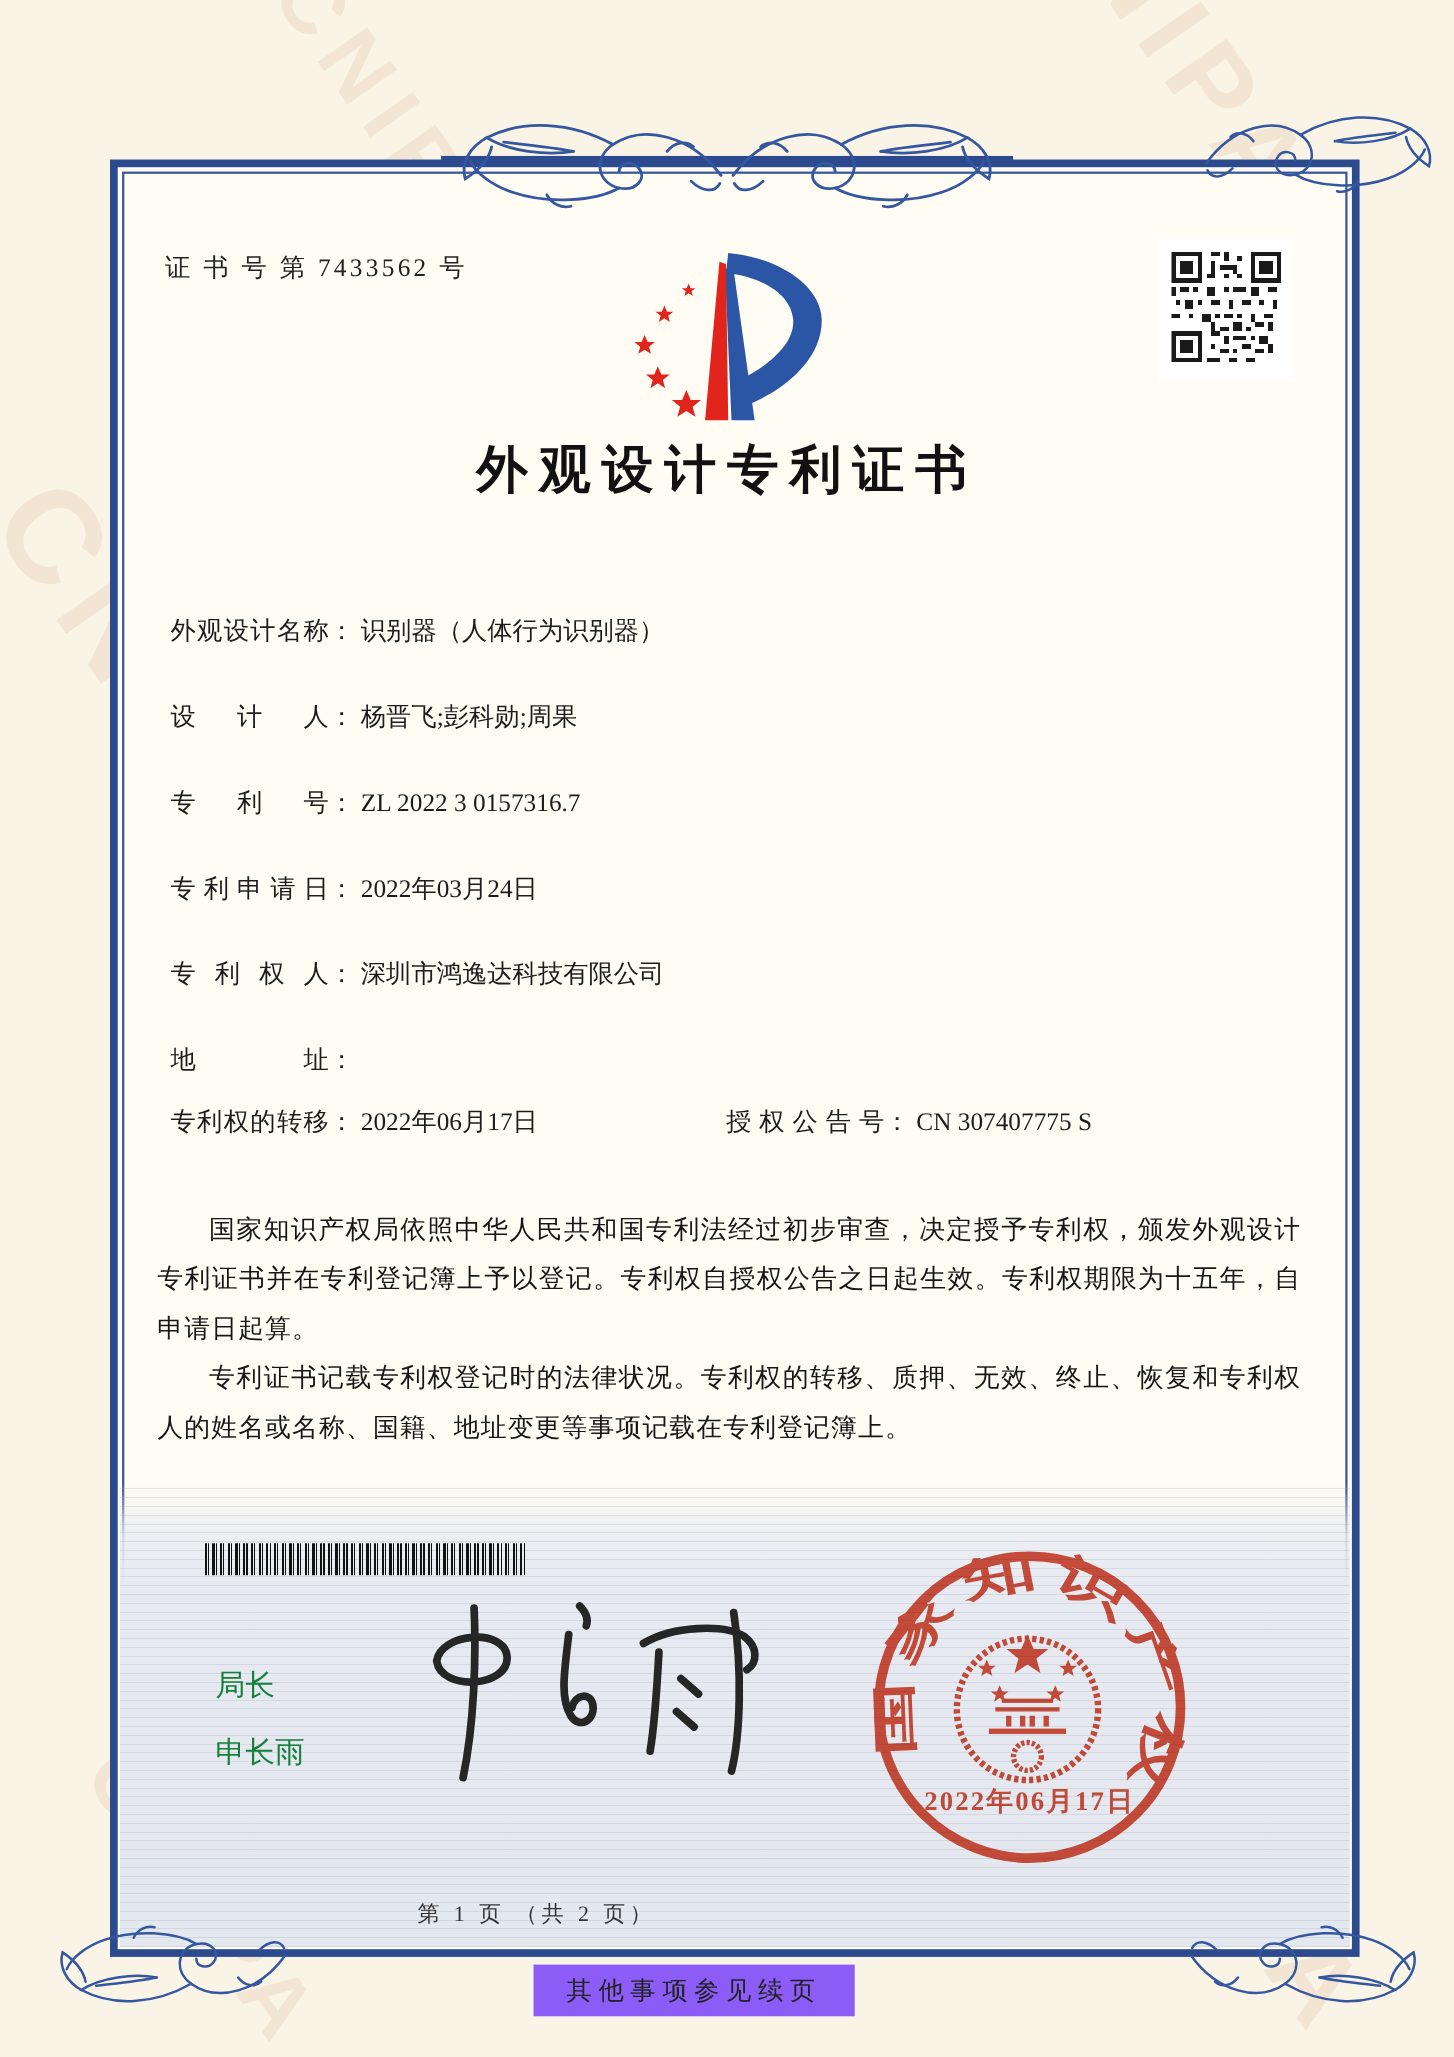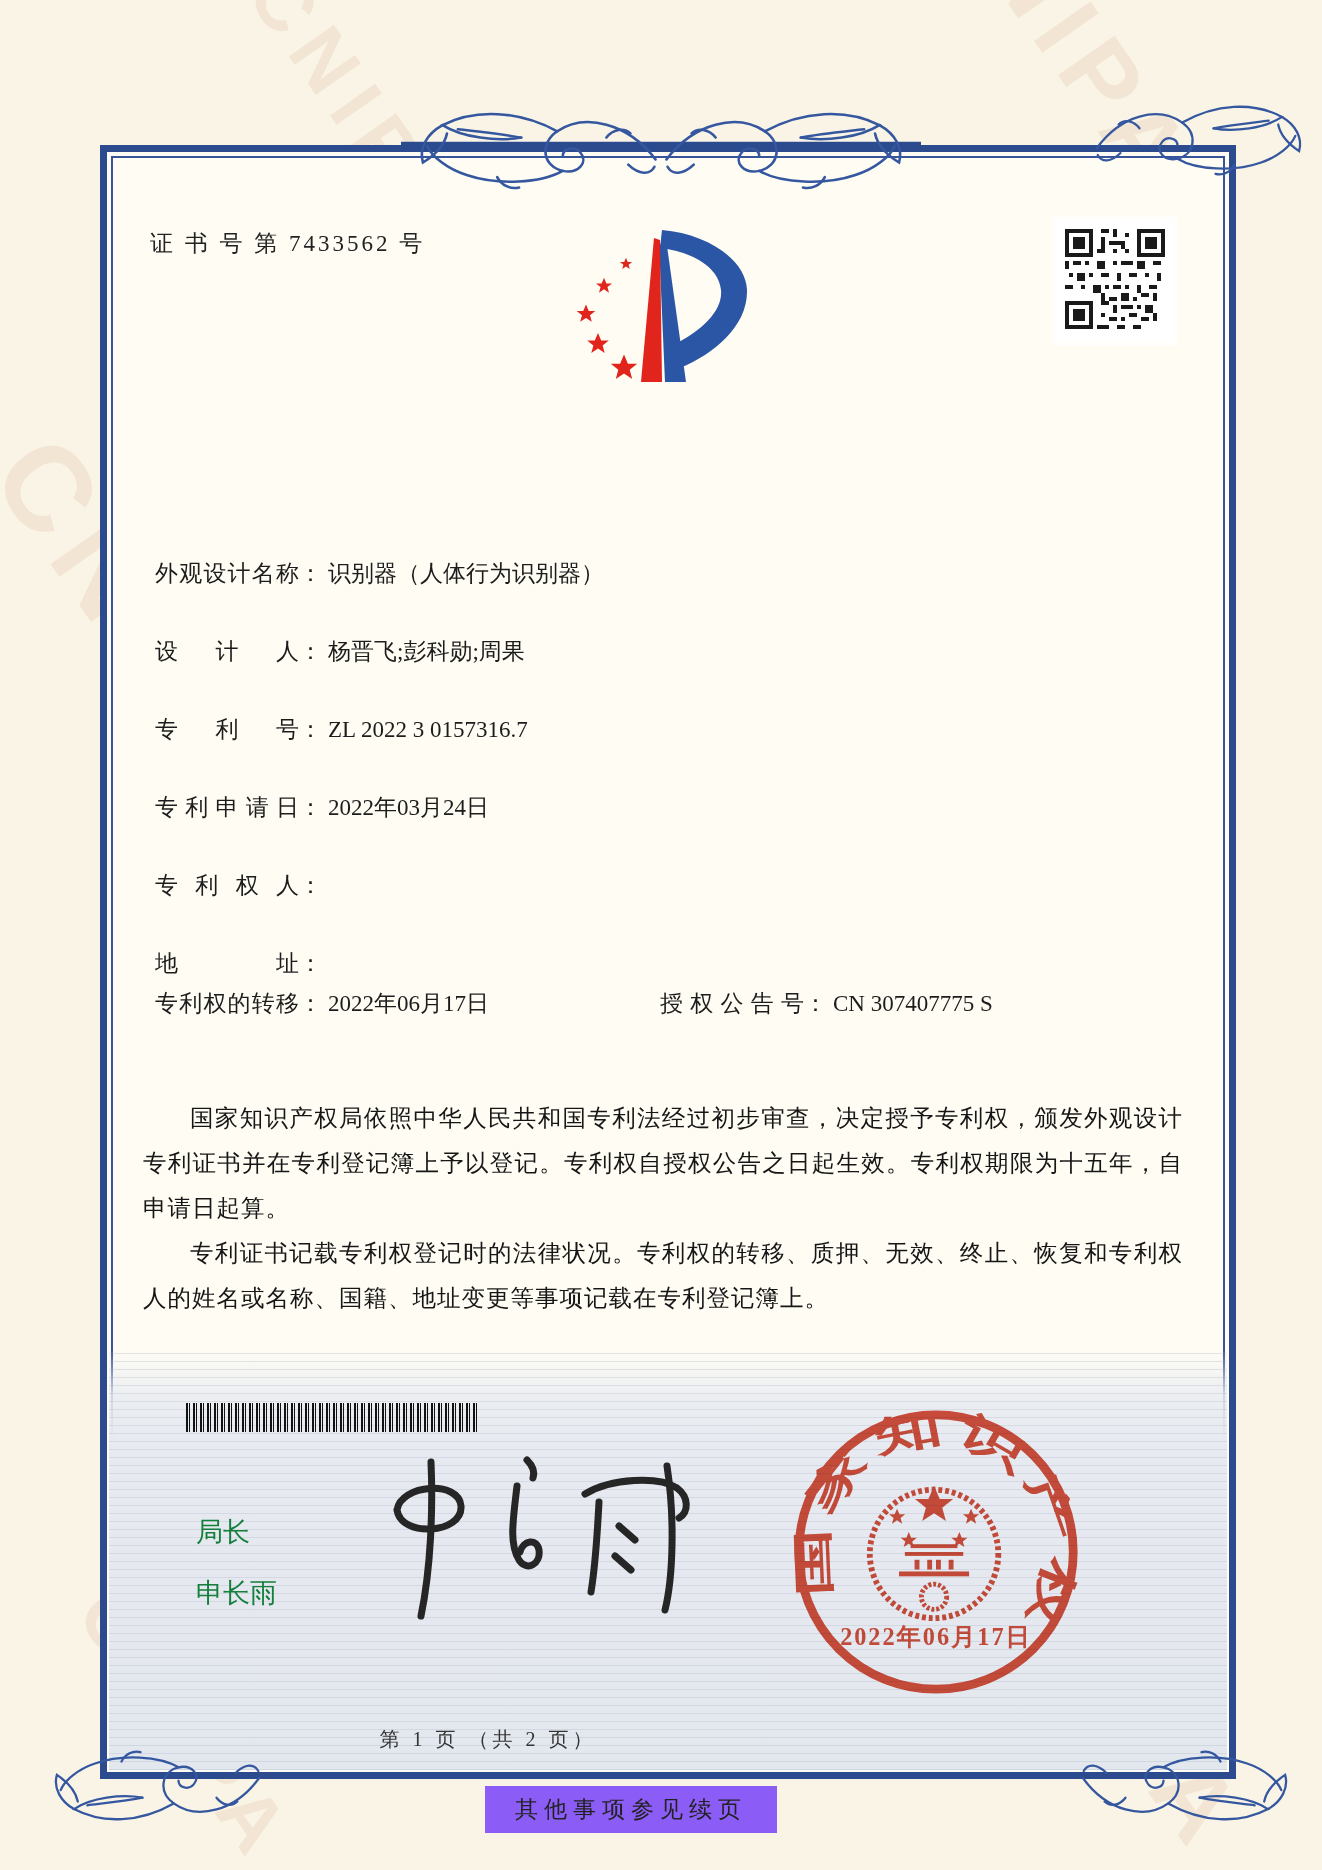--- a/index.html
+++ b/index.html
@@ -44,21 +44,21 @@
     position:absolute; left:1056px; top:220px; z-index:3;
     background:#fff; padding:9px; box-shadow:0 0 0 4px rgba(255,255,255,0.6);
   }
   .title{
     position:absolute; left:0; top:396px; width:1322px; z-index:3;
     text-align:center; font-size:47px; font-weight:bold; letter-spacing:10px; color:#111;
   }
   
   .fields{position:absolute; left:155px; top:558px; width:925px; z-index:3; font-size:23px;}
   .frow{display:flex; line-height:32px; margin-bottom:46px;}
-  .frow.addr{margin-bottom:8px;}
+  .frow.addr{margin-bottom:24px;}
   .flabel{display:inline-block; width:144px; text-align:justify; text-align-last:justify; flex:0 0 144px;}
   .fcolon{flex:0 0 auto;}
   .fvalue{flex:1 1 auto; padding-left:6px;}
   .grant-group1{display:flex; width:505px; flex:0 0 505px;}
   .grant-group2{display:flex; flex:1;}
   
   .bodytext{
     position:absolute; left:143px; top:1096px; width:1040px; z-index:3;
     font-size:23.5px; line-height:45px; text-align:justify; letter-spacing:1px; color:#161616;
   }
@@ -213,20 +213,21 @@
         <rect x="14" y="22" width="1" height="1"></rect>
       <rect x="16" y="21" width="2" height="1"></rect>
         <rect x="19" y="22" width="2" height="1"></rect>
         <rect x="22" y="21" width="1" height="2"></rect>
       <rect x="8" y="24" width="3" height="1"></rect>
         <rect x="13" y="24" width="2" height="1"></rect>
         <rect x="17" y="24" width="2" height="1"></rect>
     </svg>
   </div>
 
+  <div class="title">外观设计专利证书</div>
 
   <div class="fields">
     <div class="frow">
       <span class="flabel">外观设计名称</span>
         <span class="fcolon">：</span>
       <span class="fvalue">识别器（人体行为识别器）</span>
     </div>
     <div class="frow">
       <span class="flabel">设计人</span>
         <span class="fcolon">：</span>
@@ -238,20 +239,21 @@
       <span class="fvalue">ZL 2022 3 0157316.7</span>
     </div>
     <div class="frow">
       <span class="flabel">专利申请日</span>
         <span class="fcolon">：</span>
       <span class="fvalue">2022年03月24日</span>
     </div>
     <div class="frow">
       <span class="flabel">专利权人</span>
         <span class="fcolon">：</span>
+      <span class="fvalue">深圳市鸿逸达科技有限公司</span>
     </div>
     <div class="frow addr">
       <span class="flabel">地址</span>
         <span class="fcolon">：</span>
     </div>
     <div class="frow">
       <span class="grant-group1">
         <span class="flabel">专利权的转移</span>
           <span class="fcolon">：</span>
         <span class="fvalue">2022年06月17日</span>

